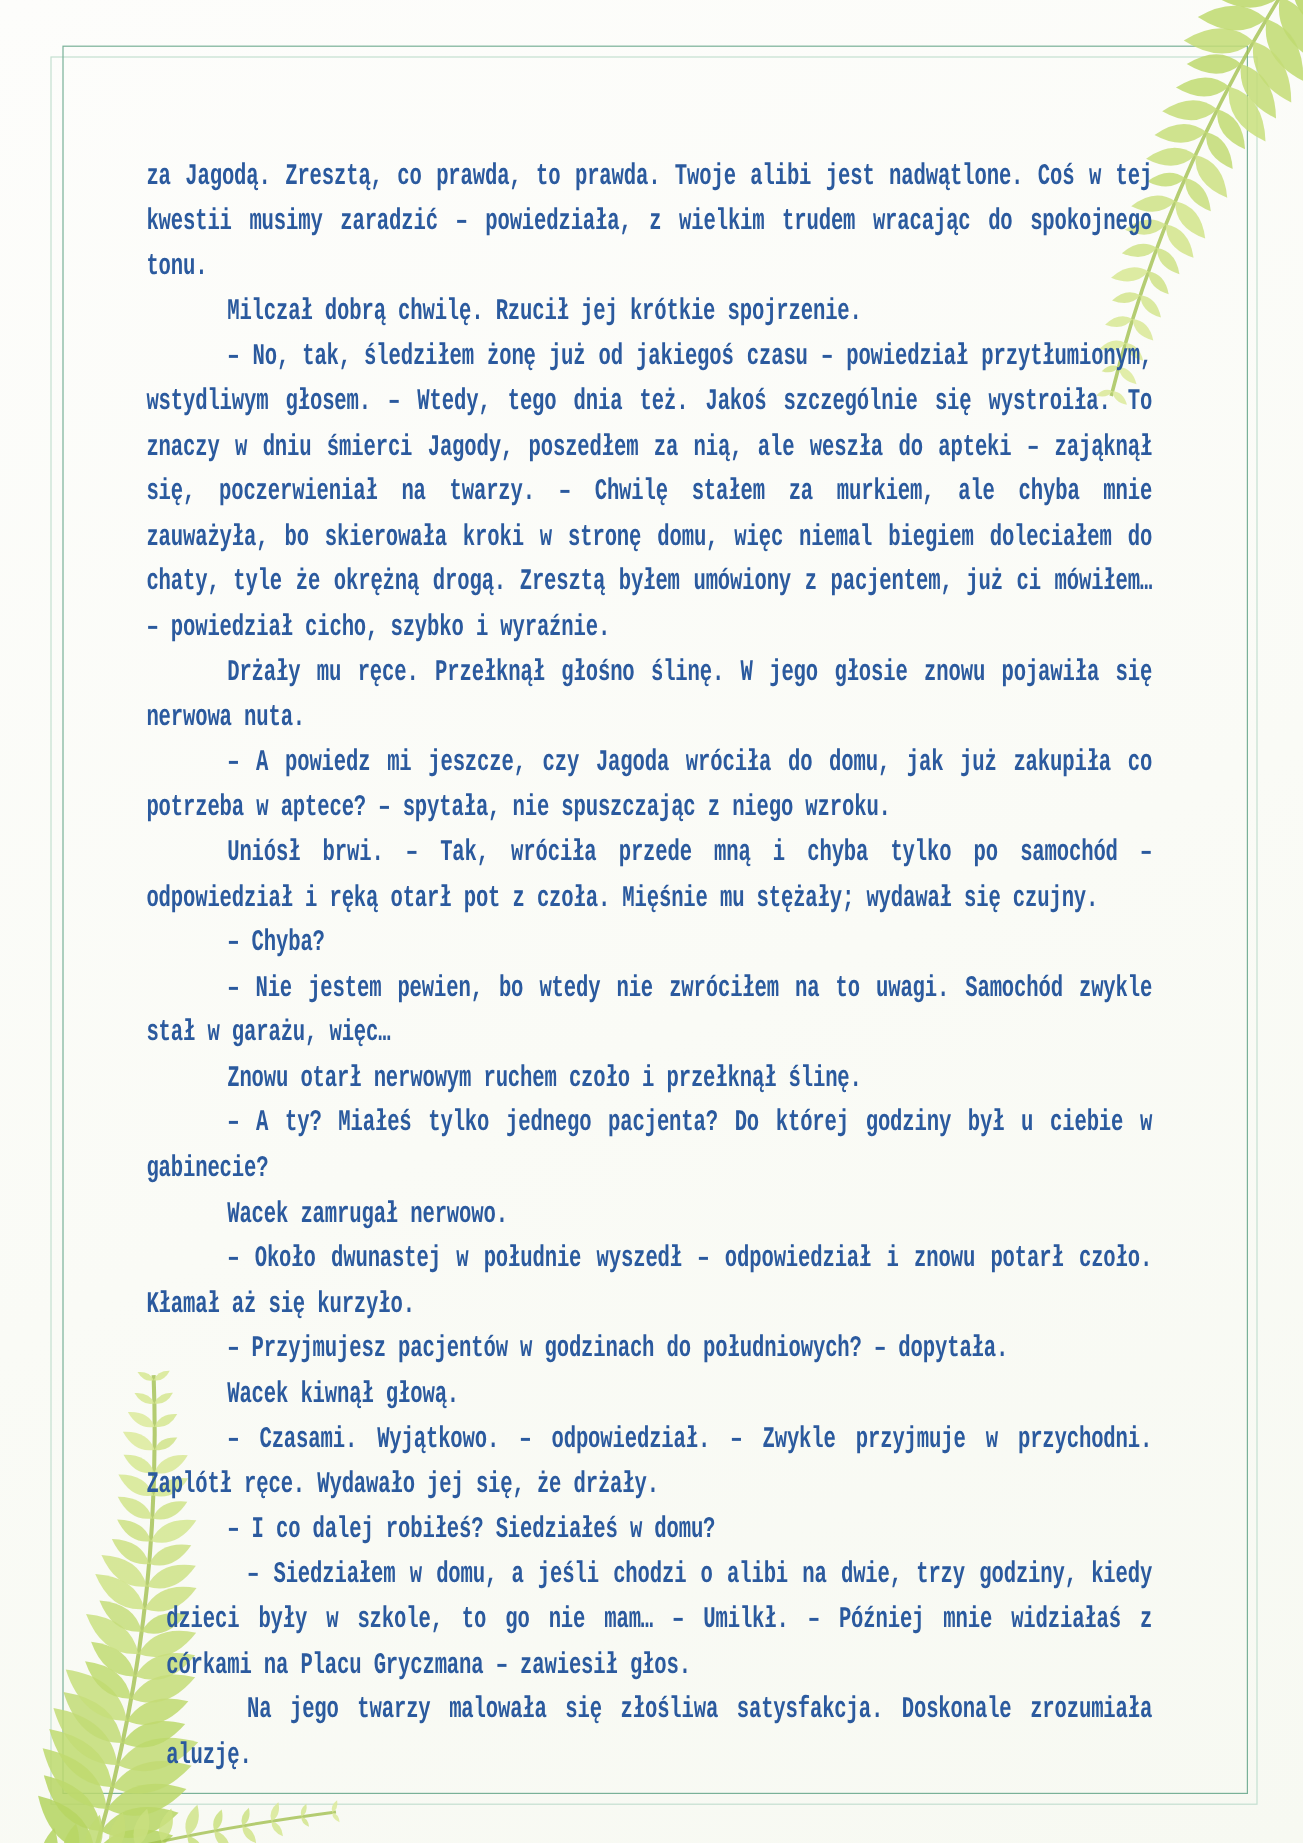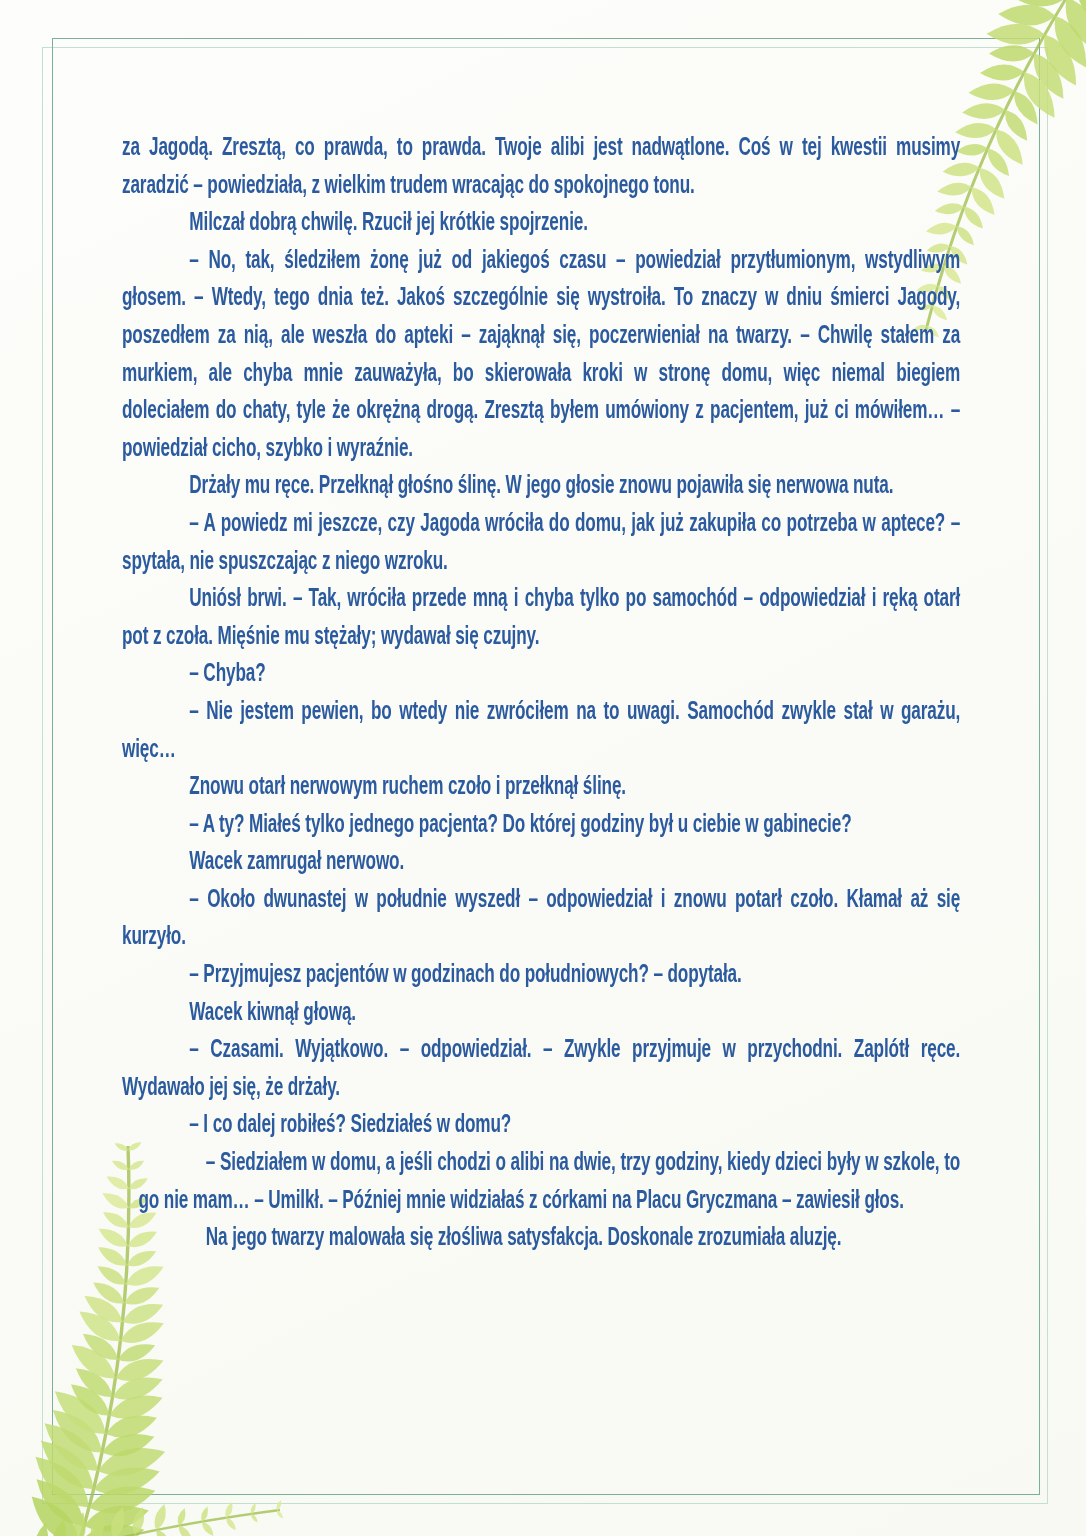--- a/index.html
+++ b/index.html
@@ -2,21 +2,21 @@
 <html lang="pl"><head>
 <meta charset="utf-8">
 <style>
   html,body{margin:0;padding:0;background:#e9e9e9;}
   .page{
     position:relative;
     width:1086px;height:1536px;
     margin:0 auto;
     background:linear-gradient(155deg,#fdfdfb 0%,#fafbf6 55%,#f7f9f2 100%);
     overflow:hidden;
-    font-family:Liberation Sans, sans-serif;
+    font-family:Liberation Mono, monospace;
   }
   .frame{position:absolute;pointer-events:none;background:transparent;}
   .frame-light{left:42px;top:47px;width:1004px;height:1455px;border:1px solid #c3dfd0;}
   .frame-dark{left:52px;top:38px;width:986px;height:1455px;border:1.6px solid #79b198;}
   .page-text{
     position:absolute;left:122px;top:128px;width:1220px;
     transform:scaleX(0.687);transform-origin:0 0;
     font-weight:bold;font-size:25px;line-height:37.6px;
     text-align:justify;letter-spacing:-0.2px;
   }

